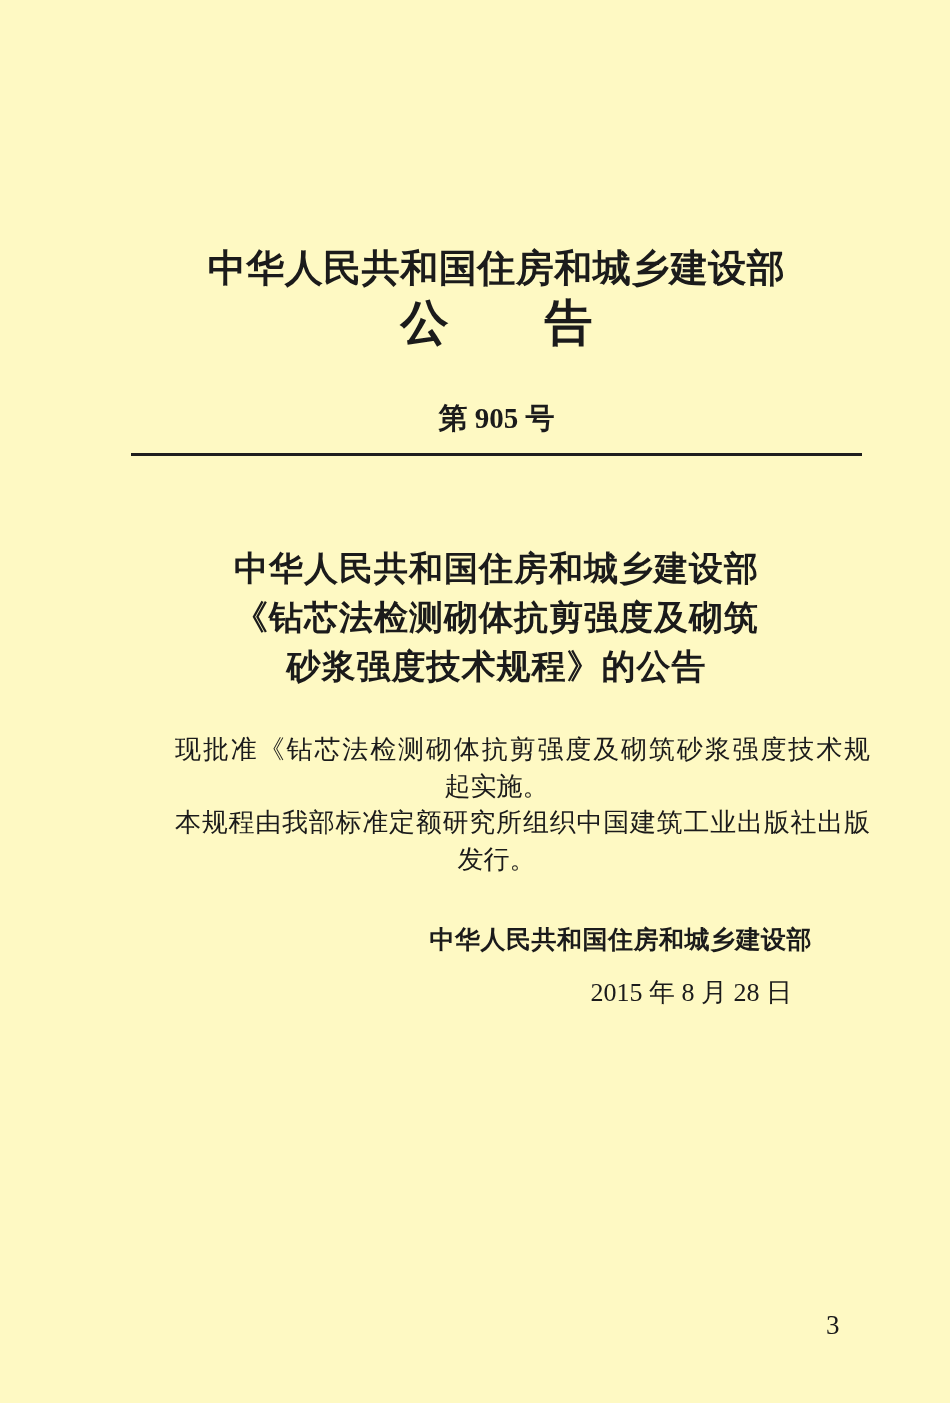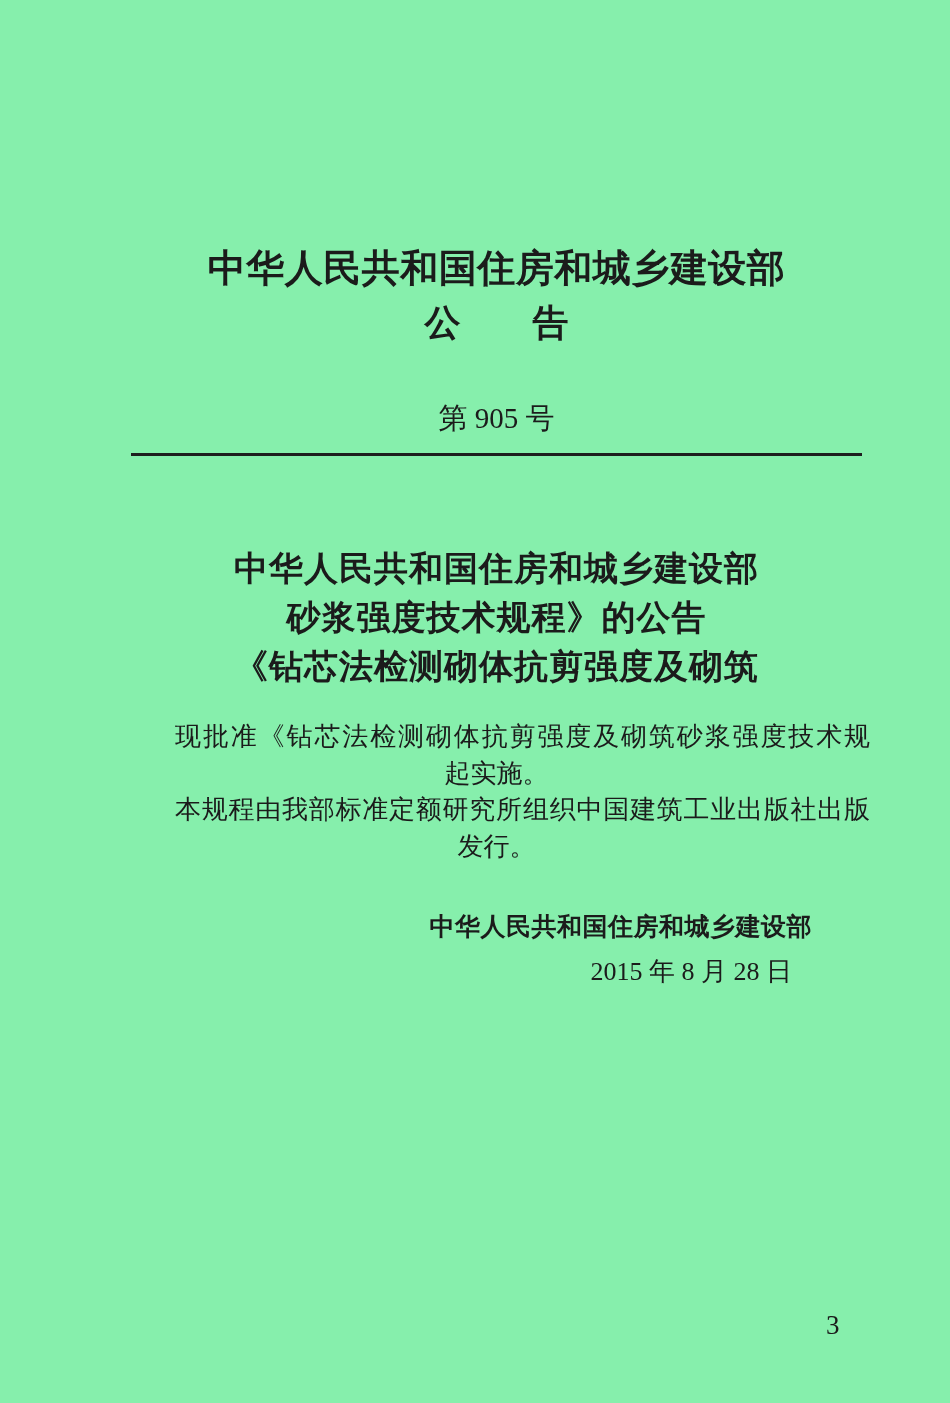--- a/index.html
+++ b/index.html
@@ -1,21 +1,21 @@
 <!DOCTYPE html>
 <html><head>
 <meta charset="utf-8">
 <style>
   * { margin: 0; padding: 0; box-sizing: border-box; }
   html, body { background: #e8e8e8; }
   .page {
     position: relative;
     width: 950px;
     height: 1403px;
-    background: #86efac;
+    background: #fef9c3;
     color: #1b1b1b;
     overflow: hidden;
     font-family: "Liberation Serif", "DejaVu Serif", serif;
   }
   .content {
     position: absolute;
     left: 123px;
     top: 0;
     width: 747px;
   }
@@ -23,45 +23,46 @@
 
   .ministry-title {
     margin-top: 244px;
     font-size: 38px;
     line-height: 48px;
     text-align: center;
     letter-spacing: 0.5px;
   }
   .announcement-word {
     margin-top: 6px;
-    font-size: 36px;
+    font-size: 48px;
     line-height: 50px;
     text-align: center;
   }
   .announcement-number {
     margin-top: 52px;
     font-size: 29px;
     line-height: 36px;
     text-align: center;
+    font-weight: bold;
   }
   .divider-rule {
     margin: 17px 8px 0 8px;
     height: 3px;
     background: #1e1e1e;
     border: none;
   }
   .notice-title {
     margin-top: 88px;
     font-size: 34px;
     line-height: 49px;
     text-align: center;
     letter-spacing: 1px;
   }
   .body-block {
-    margin-top: 28px;
+    margin-top: 41px;
     font-size: 26px;
     line-height: 36.5px;
   }
   .body-line { white-space: nowrap; text-align: center; }
   .body-line.full {
     white-space: normal;
     text-align: justify;
     text-align-last: justify;
     text-justify: inter-character;
   }
@@ -70,21 +71,21 @@
     margin-top: 44px;
     text-align: right;
   }
   .signature-ministry {
     font-size: 25px;
     line-height: 34px;
     padding-right: 58px;
     letter-spacing: 0.5px;
   }
   .signature-date {
-    margin-top: 12px;
+    margin-top: 20px;
     font-size: 26px;
     line-height: 34px;
     padding-right: 78px;
   }
   .page-number {
     position: absolute;
     left: 826px;
     top: 1310px;
     font-size: 27px;
     line-height: 30px;
@@ -99,22 +100,22 @@
     <div class="ministry-title hei">中华人民共和国住房和城乡建设部</div>
 
     <div class="announcement-word hei">公　　告</div>
 
     <div class="announcement-number">第 905 号</div>
 
     <div class="divider-rule"></div>
 
     <div class="notice-title hei">
       <div class="notice-title-line">中华人民共和国住房和城乡建设部</div>
+      <div class="notice-title-line">《钻芯法检测砌体抗剪强度及砌筑</div>
       <div class="notice-title-line">砂浆强度技术规程》的公告</div>
-      <div class="notice-title-line">《钻芯法检测砌体抗剪强度及砌筑</div>
     </div>
 
     <div class="body-block">
       <div class="body-line full indent">现批准《钻芯法检测砌体抗剪强度及砌筑砂浆强度技术规</div>
       <div class="body-line">起实施。</div>
       <div class="body-line full indent">本规程由我部标准定额研究所组织中国建筑工业出版社出版</div>
       <div class="body-line">发行。</div>
     </div>
 
     <div class="signature-block">

